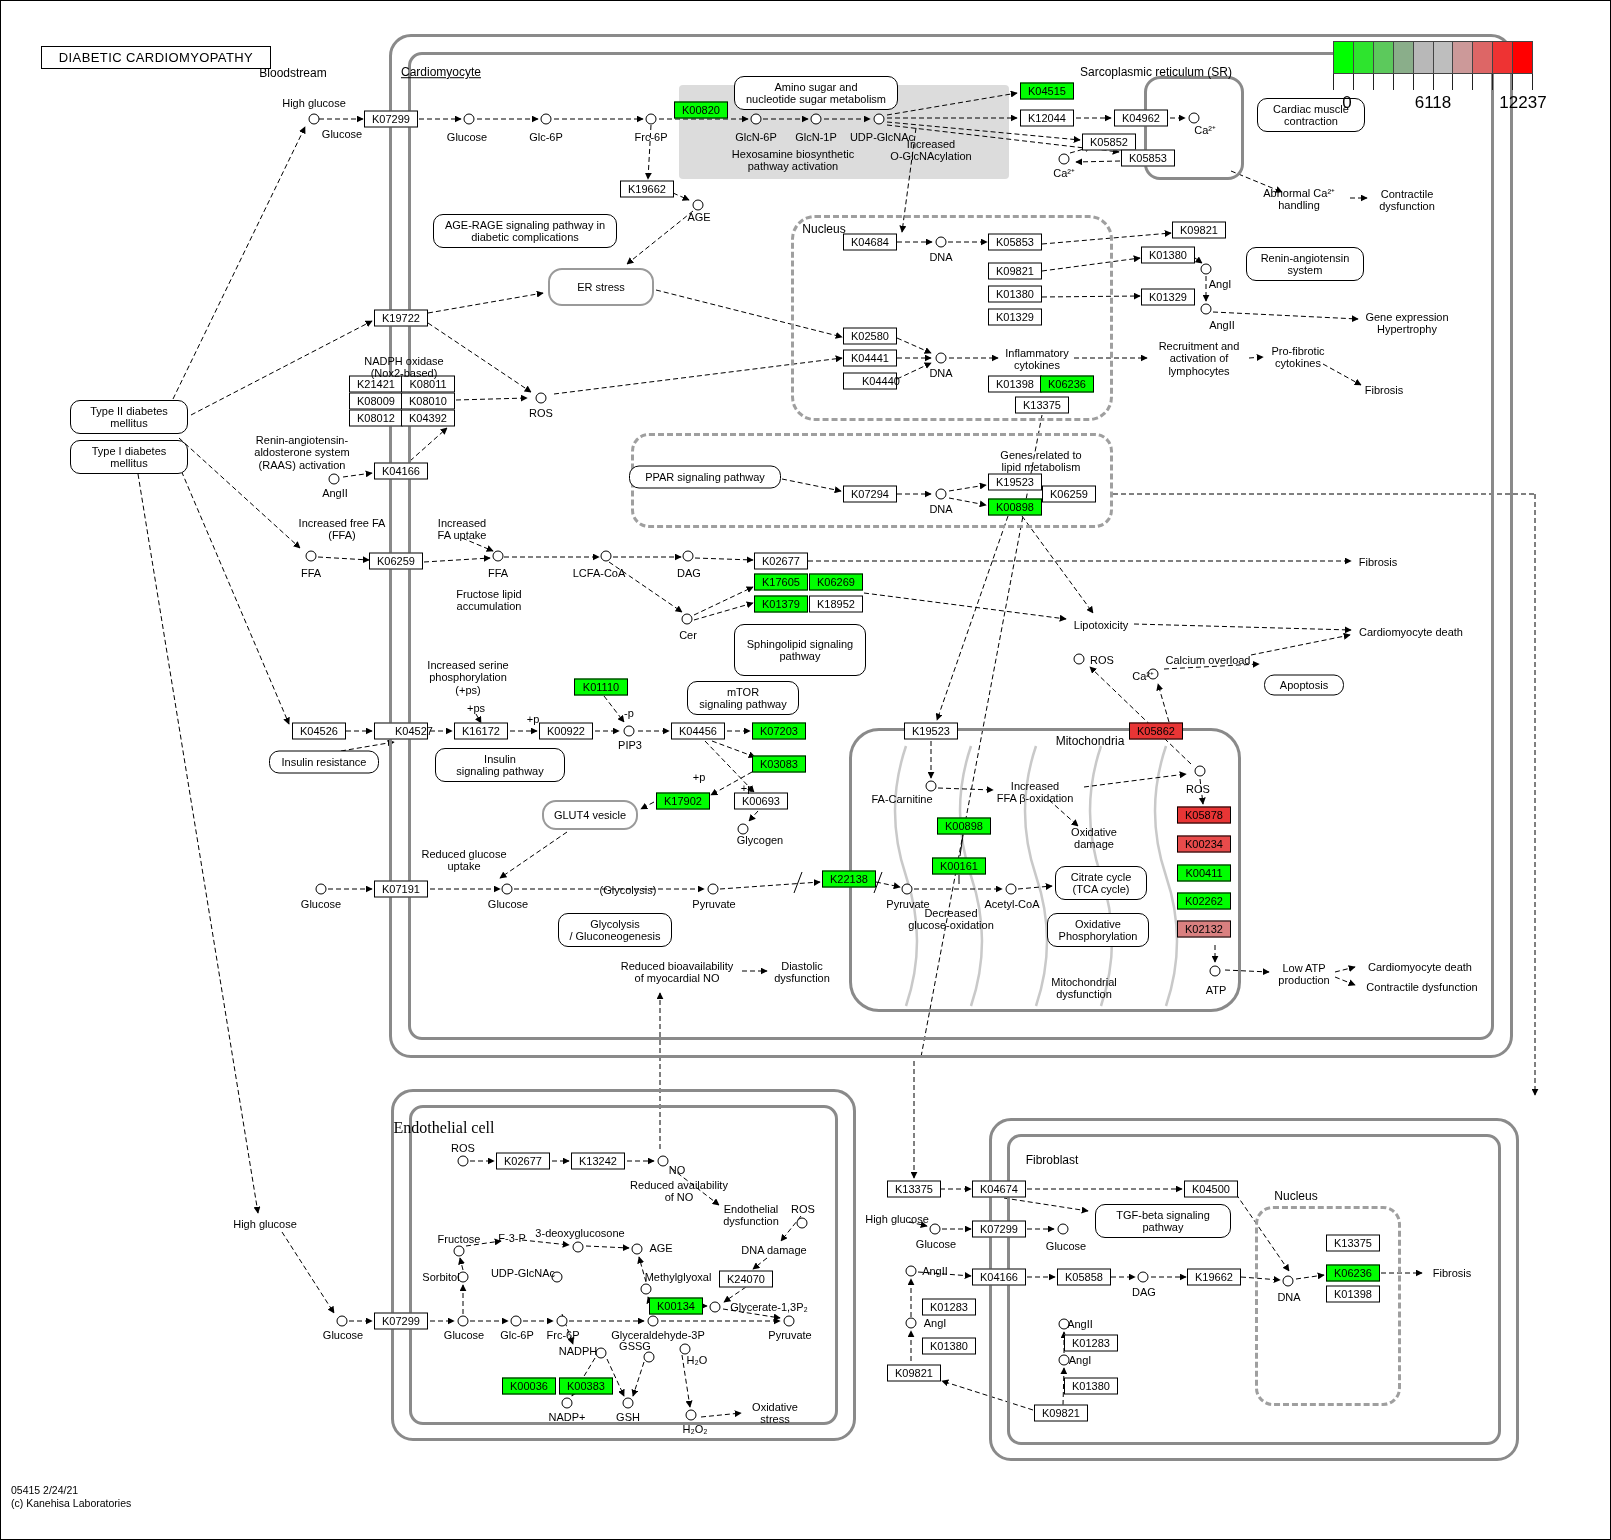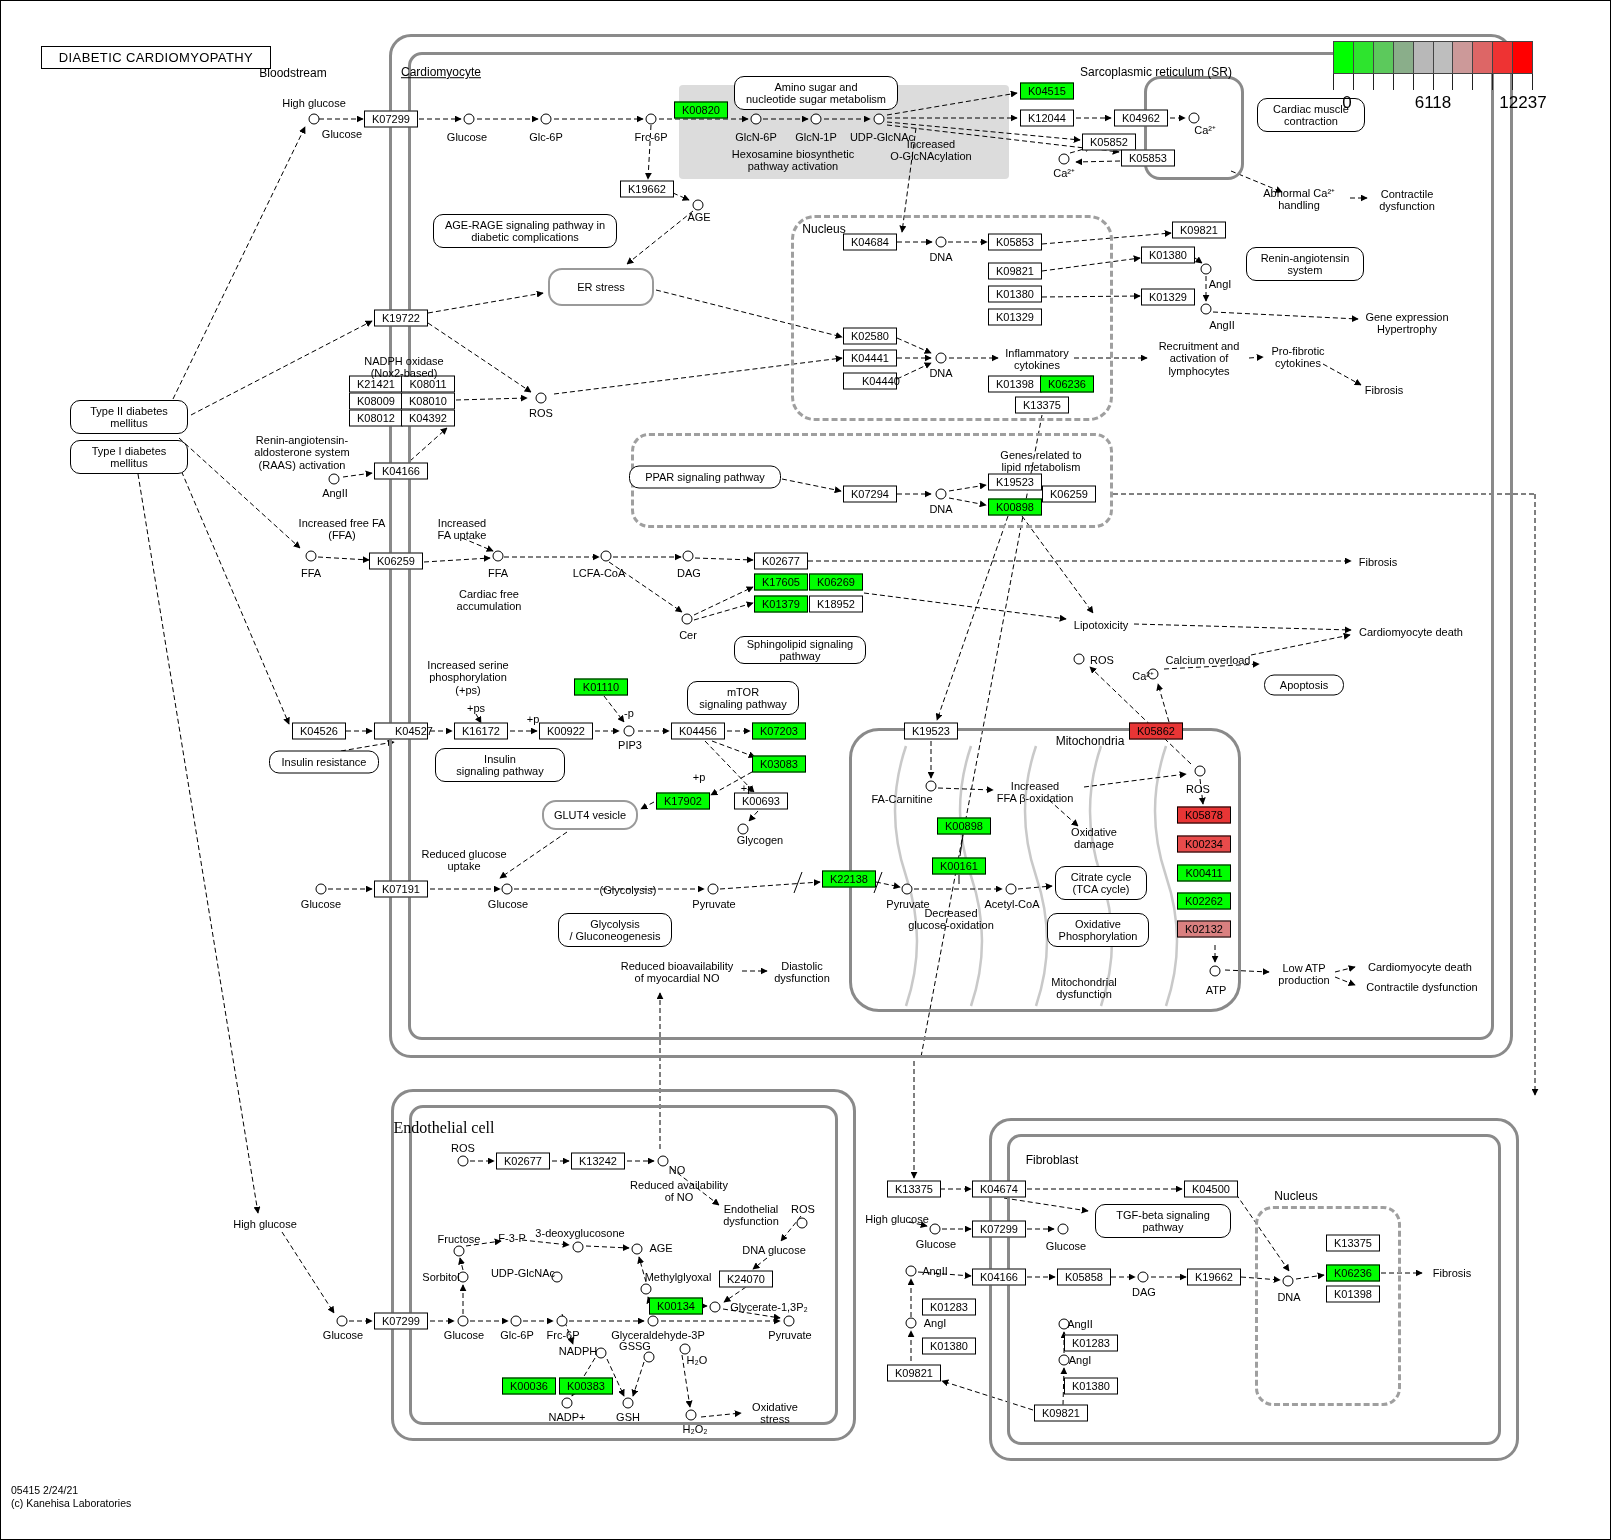--- a/index.html
+++ b/index.html
@@ -277,21 +277,21 @@
     <div class="pbox" style="left: 524px; top: 230px; width: 184px; height: 34px;">AGE-RAGE signaling pathway in
 diabetic complications</div>
     <div class="pbox gray" style="left: 600px; top: 286px; width: 106px; height: 38px;">ER stress</div>
     <div class="pbox" style="left: 1304px; top: 263px; width: 118px; height: 34px;">Renin-angiotensin
 system</div>
     <div class="pbox" style="left: 128px; top: 416px; width: 118px; height: 34px;">Type II diabetes
 mellitus</div>
     <div class="pbox" style="left: 128px; top: 456px; width: 118px; height: 34px;">Type I diabetes
 mellitus</div>
     <div class="pbox" style="left: 704px; top: 476px; width: 152px; height: 23px;">PPAR signaling pathway</div>
-    <div class="pbox" style="left: 799px; top: 649px; width: 132px; height: 28px;">Sphingolipid signaling
+    <div class="pbox" style="left: 799px; top: 649px; width: 132px; height: 52px;">Sphingolipid signaling
 pathway</div>
     <div class="pbox" style="left: 742px; top: 697px; width: 112px; height: 34px;">mTOR
 signaling pathway</div>
     <div class="pbox" style="left: 1303px; top: 662px; width: 80px; height: 21px; margin-top: 22px;">Apoptosis</div>
     <div class="pbox" style="left: 323px; top: 761px; width: 110px; height: 23px;">Insulin resistance</div>
     <div class="pbox" style="left: 499px; top: 764px; width: 130px; height: 34px;">Insulin
 signaling pathway</div>
     <div class="pbox gray" style="left: 589px; top: 814px; width: 96px; height: 30px;">GLUT4 vesicle</div>
     <div class="pbox" style="left: 1100px; top: 882px; width: 92px; height: 34px;">Citrate cycle
 (TCA cycle)</div>
@@ -485,21 +485,21 @@
 (RAAS) activation</div>
     <div class="lbl" style="left: 334px; top: 492px;">AngII</div>
     <div class="lbl" style="left: 341px; top: 528px;">Increased free FA
 (FFA)</div>
     <div class="lbl" style="left: 461px; top: 528px;">Increased
 FA uptake</div>
     <div class="lbl" style="left: 310px; top: 572px;">FFA</div>
     <div class="lbl" style="left: 497px; top: 572px;">FFA</div>
     <div class="lbl" style="left: 598px; top: 572px;">LCFA-CoA</div>
     <div class="lbl" style="left: 688px; top: 572px;">DAG</div>
-    <div class="lbl" style="left: 488px; top: 599px;">Cardiac free
+    <div class="lbl" style="left: 488px; top: 599px;">Fructose lipid
 accumulation</div>
     <div class="lbl" style="left: 687px; top: 634px;">Cer</div>
     <div class="lbl" style="left: 940px; top: 372px;">DNA</div>
     <div class="lbl" style="left: 1036px; top: 358px;">Inflammatory
 cytokines</div>
     <div class="lbl" style="left: 1198px; top: 358px;">Recruitment and
 activation of
 lymphocytes</div>
     <div class="lbl" style="left: 1297px; top: 356px;">Pro-fibrotic
 cytokines</div>
@@ -557,21 +557,21 @@
     <div class="lbl" style="left: 678px; top: 1190px;">Reduced availability
 of NO</div>
     <div class="lbl" style="left: 750px; top: 1214px;">Endothelial
 dysfunction</div>
     <div class="lbl" style="left: 802px; top: 1208px;">ROS</div>
     <div class="lbl" style="left: 264px; top: 1223px;">High glucose</div>
     <div class="lbl" style="left: 458px; top: 1238px;">Fructose</div>
     <div class="lbl" style="left: 511px; top: 1237px;">F-3-P</div>
     <div class="lbl" style="left: 579px; top: 1232px;">3-deoxyglucosone</div>
     <div class="lbl" style="left: 660px; top: 1247px;">AGE</div>
-    <div class="lbl" style="left: 773px; top: 1249px;">DNA glucose</div>
+    <div class="lbl" style="left: 773px; top: 1249px;">DNA damage</div>
     <div class="lbl" style="left: 440px; top: 1276px;">Sorbitol</div>
     <div class="lbl" style="left: 522px; top: 1272px;">UDP-GlcNAc</div>
     <div class="lbl" style="left: 677px; top: 1276px;">Methylglyoxal</div>
     <div class="lbl" style="left: 768px; top: 1306px;">Glycerate-1,3P₂</div>
     <div class="lbl" style="left: 342px; top: 1334px;">Glucose</div>
     <div class="lbl" style="left: 463px; top: 1334px;">Glucose</div>
     <div class="lbl" style="left: 516px; top: 1334px;">Glc-6P</div>
     <div class="lbl" style="left: 562px; top: 1334px;">Frc-6P</div>
     <div class="lbl" style="left: 657px; top: 1334px;">Glyceraldehyde-3P</div>
     <div class="lbl" style="left: 789px; top: 1334px;">Pyruvate</div>

